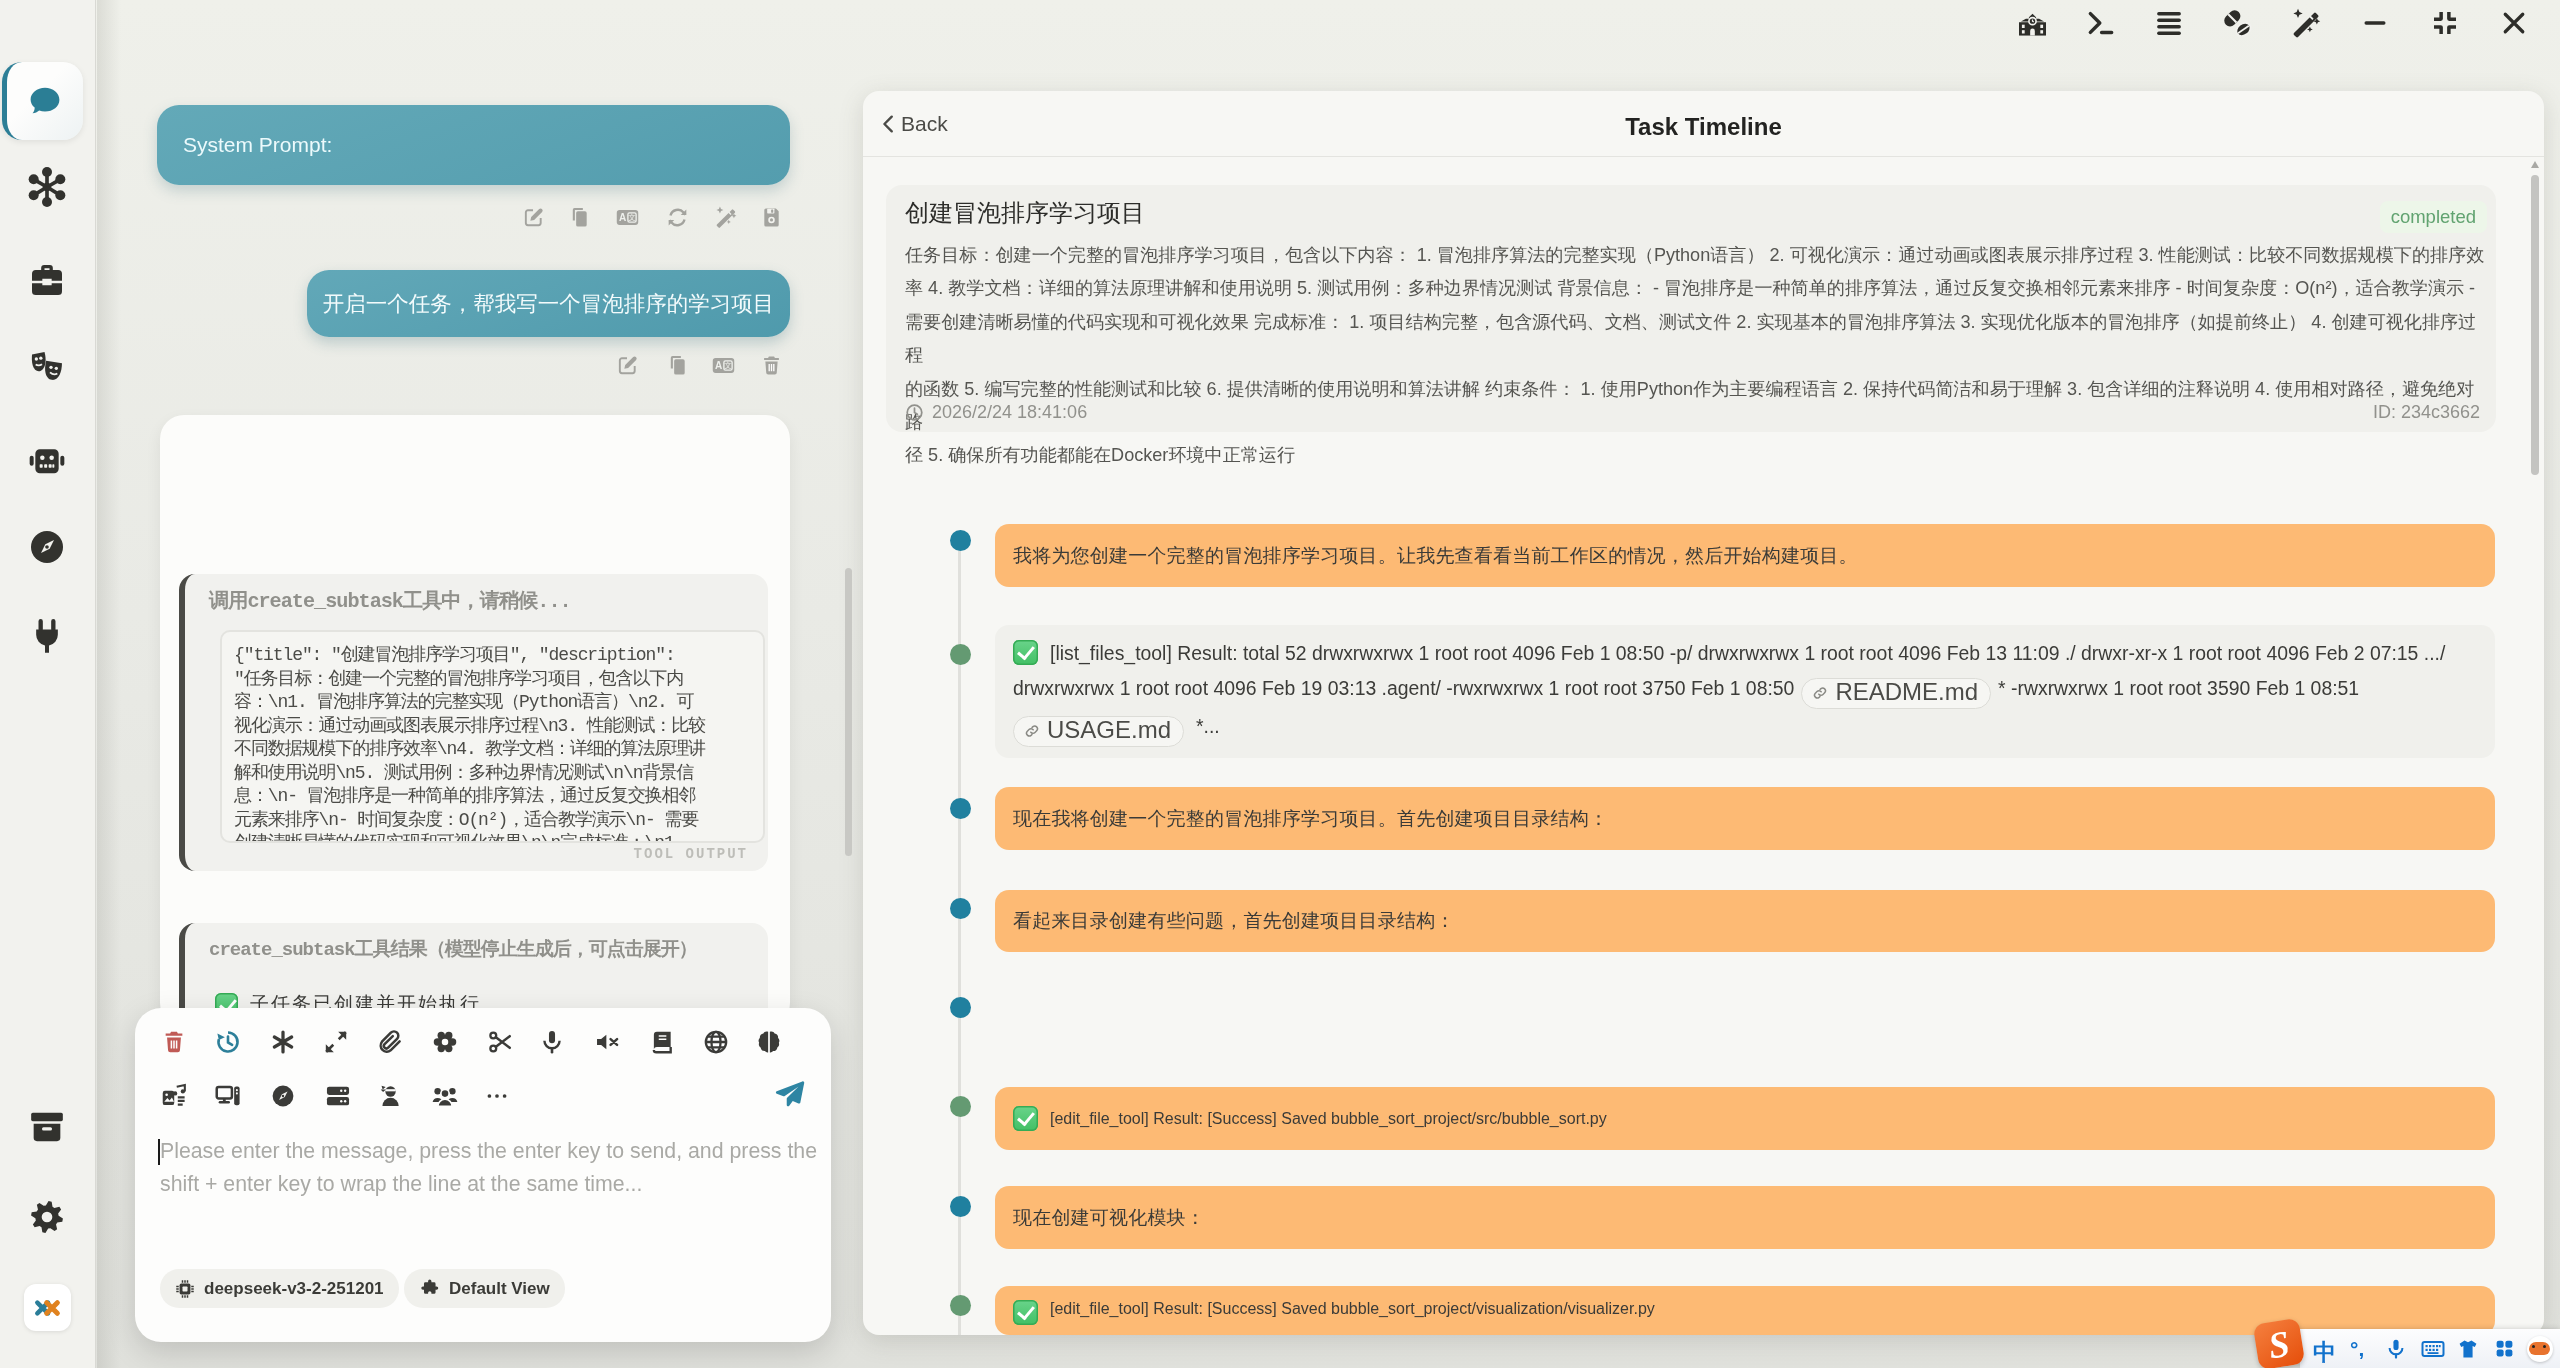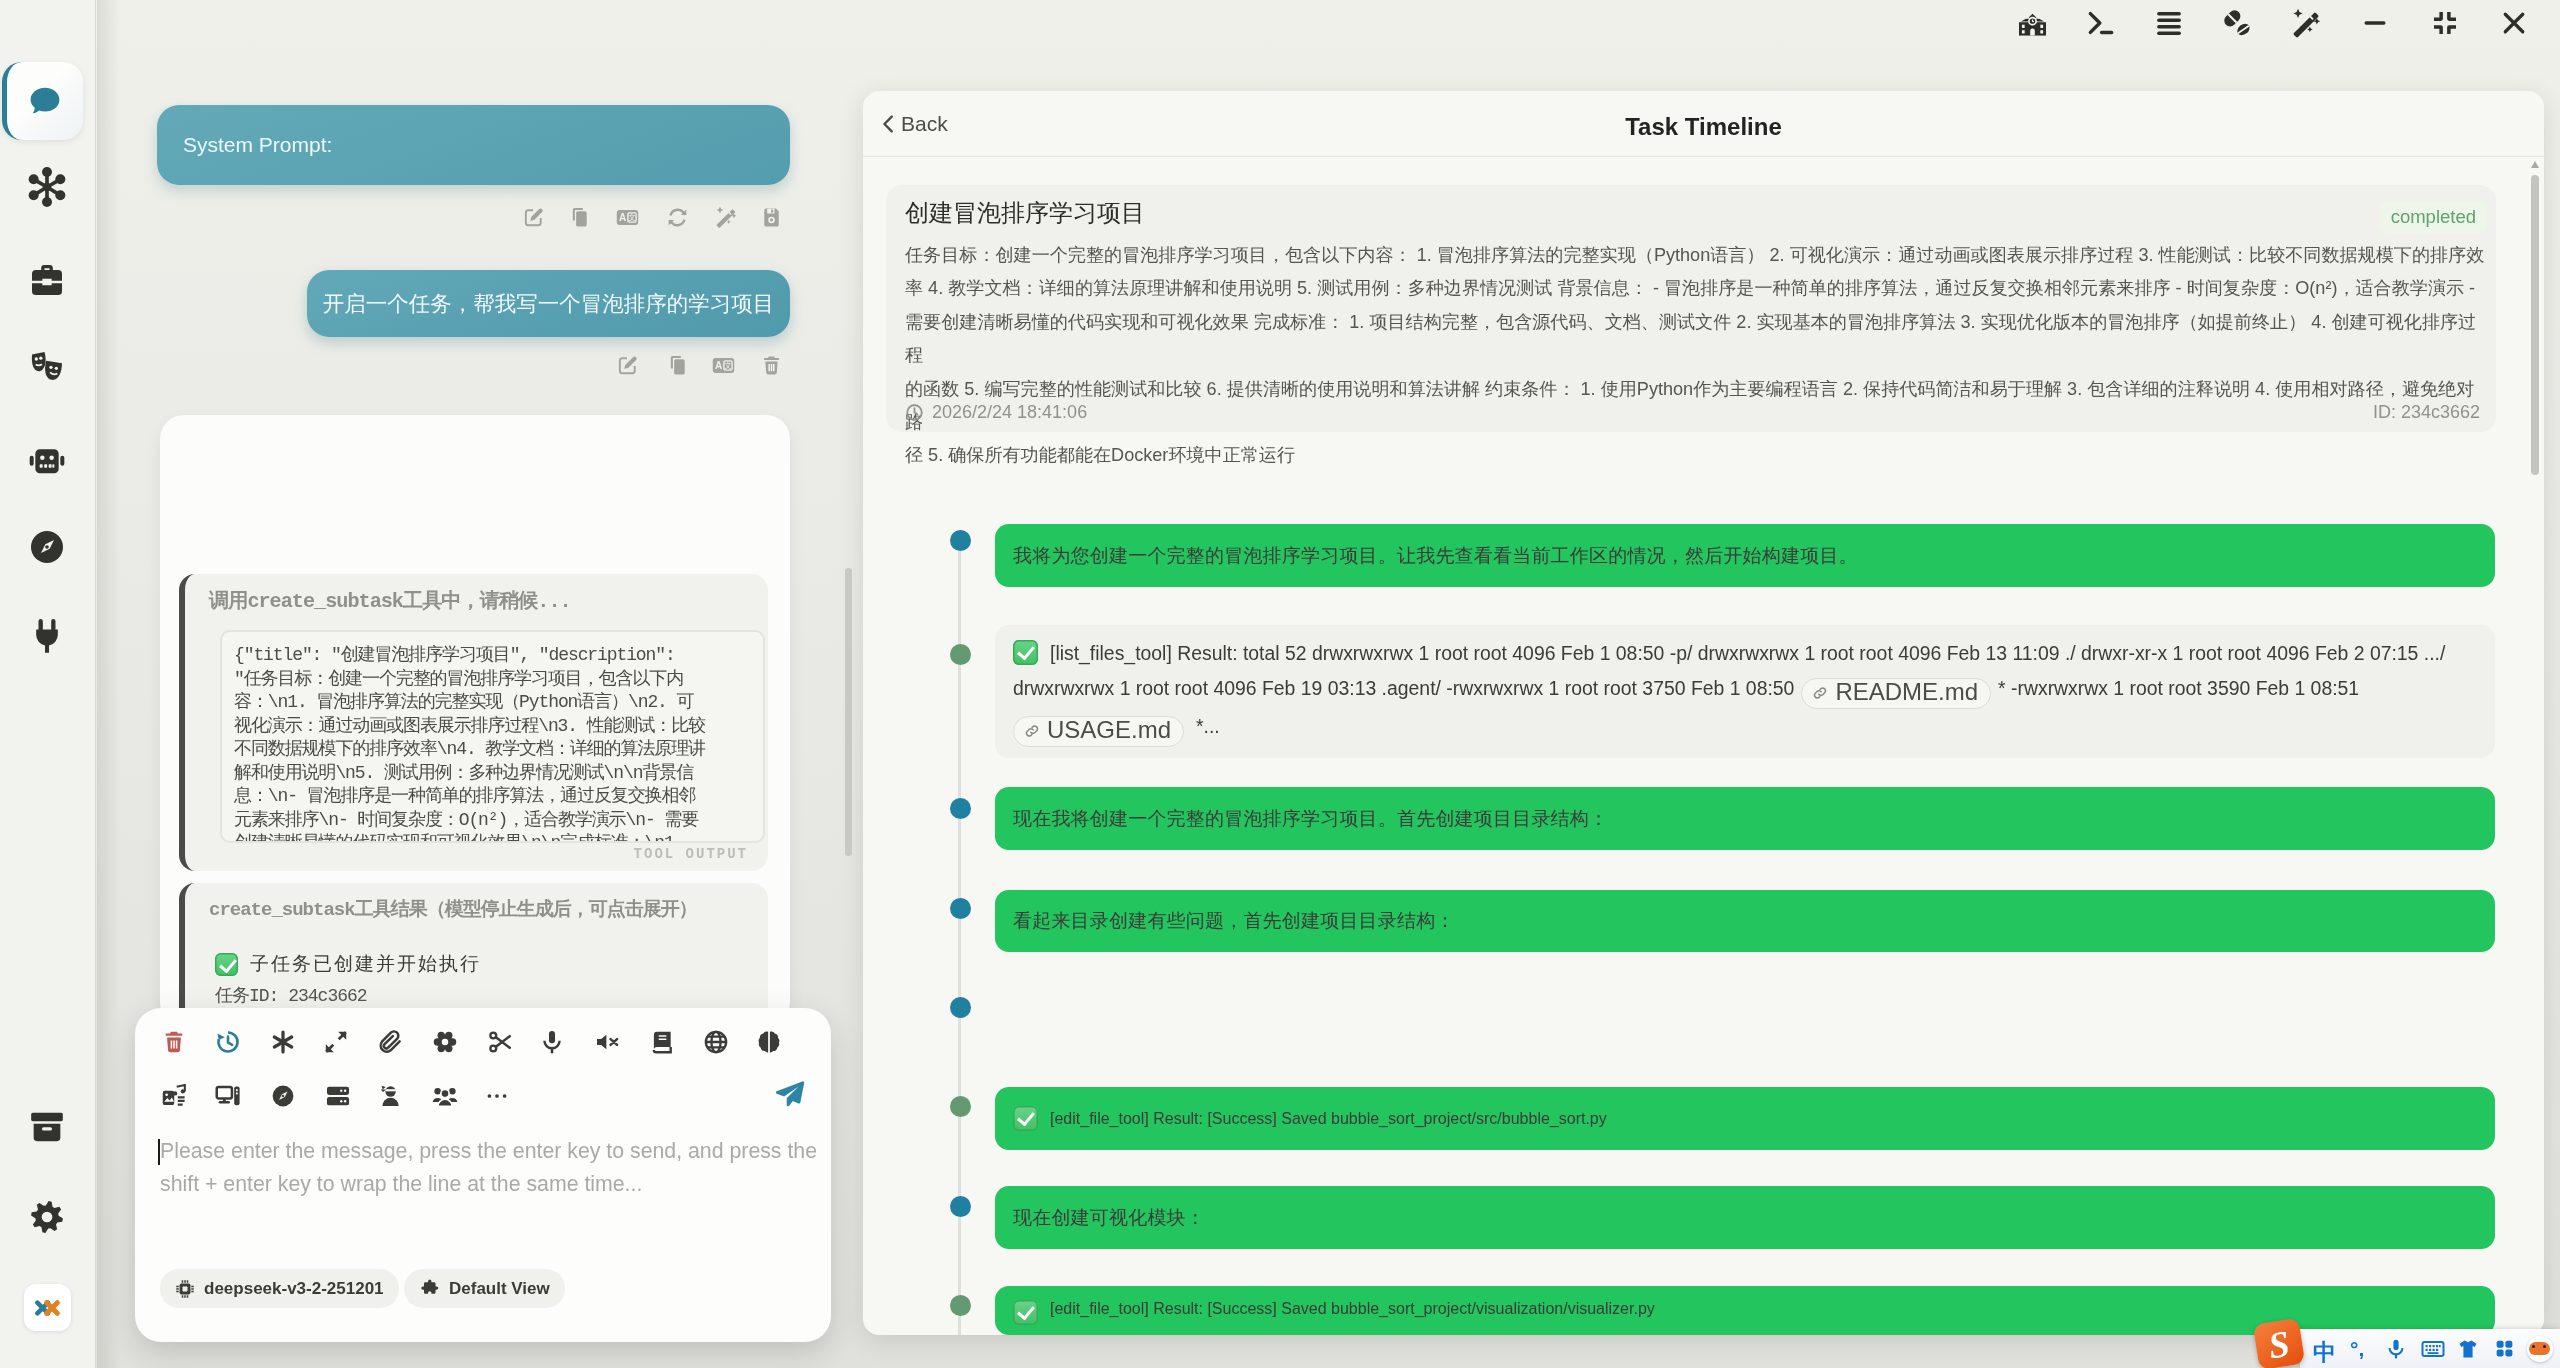--- a/index.html
+++ b/index.html
@@ -30,21 +30,21 @@
   .task-title { position:absolute; left:19px; top:12px; font-size:24px; font-weight:normal; color:#2d2d2a; }
   .badge { position:absolute; right:9px; top:16px; height:32px; background:#edf6e9; color:#61a370; border-radius:8px; font-size:18.5px; padding:0 11px; display:flex; align-items:center; }
   .task-desc { position:absolute; left:19px; top:54px; width:1582px; font-size:18.1px; line-height:33.4px; color:#555551; }
   .task-foot { position:absolute; left:19px; right:16px; top:217px; display:flex; justify-content:space-between; align-items:center; font-size:18px; color:#91918c; }
   .eh-wrap { position:absolute; left:20px; top:376px; right:47px; display:flex; align-items:center; gap:14px; }
   .eh-line { height:1px; background:#e1e1dd; }
   .eh-title { font-size:20.5px; font-weight:bold; color:#2c2c29; white-space:nowrap; }
   .tl-line { position:absolute; left:95px; top:449px; width:3px; height:795px; background:#e0e0dc; }
   .dot { position:absolute; left:86.5px; width:21px; height:21px; border-radius:50%; }
   .dot.teal { background:#20809f; } .dot.green { background:#649a72; }
-  .tl-card { position:absolute; left:132px; width:1500px; background:#22c55e; border-radius:14px; color:#3b3b38; display:flex; align-items:center; padding:0 18px; white-space:nowrap; overflow:hidden;text-align:center; }
+  .tl-card { position:absolute; left:132px; width:1500px; background:#fdba74; border-radius:14px; color:#3b3b38; display:flex; align-items:center; padding:0 18px; white-space:nowrap; overflow:hidden;text-align:center; }
   .cjk { font-size:19px; letter-spacing:0.2px; } .lat { font-size:16px; }
   .tl-big { position:absolute; left:132px; width:1500px; background:#f0f0ec; border-radius:14px; color:#3b3b38; font-size:19.4px; line-height:34.5px; padding:11px 18px 0 18px; white-space:nowrap; overflow:hidden; }
   .fchip { display:inline-flex; align-items:center; gap:7px; background:#f6f6f3; border:1.5px solid #dcdcd7; border-radius:16px; padding:0px 12px 1px 10px; font-size:24px; color:#4b4b47; margin:0 7px; vertical-align:-6px; height:31px; }
   .check { display:inline-block; width:25px; height:25px; background:linear-gradient(180deg,#6ad48b,#41bf64); border-radius:6px; position:relative; vertical-align:-5px; margin-right:12px; box-shadow:inset 0 0 0 1.5px #35ab55; }
   .check:after { content:""; position:absolute; left:8px; top:3px; width:7px; height:13px; border:solid #fff; border-width:0 3.5px 3.5px 0; transform:rotate(40deg); }
   .pscroll { position:absolute; left:1668px; top:84px; width:8px; height:300px; border-radius:4px; background:#c4c4c1; }
   .sogou { position:absolute; left:2300px; top:1329px; width:260px; height:39px; background:linear-gradient(180deg,#fdfdfe,#eef1f6); box-shadow:0 0 6px rgba(0,0,0,0.18); }
   .slogo { position:absolute; left:2256px; top:1321px; width:46px; height:46px; background:linear-gradient(150deg,#f5803f,#e54e0a); border-radius:11px; transform:rotate(-9deg); box-shadow:0 2px 5px rgba(0,0,0,0.25); display:flex; align-items:center; justify-content:center; color:#fff; font-size:37px; font-weight:bold; font-style:italic; font-family:"Liberation Serif",serif; }
 </style></head><body>
 <div class="sidebar"></div>
@@ -345,21 +345,21 @@
         <path d="M9.6 10.5v7.5M12 10.5v7.5M14.4 10.5v7.5"></path>
       </g>
     </svg>
   </div>
 <div class="ai-card">
     <div class="tool-card" style="top:159px;height:297px;">
       <div class="tool-title">调用create_subtask工具中，请稍候...</div>
       <div class="tool-inner">{"title": "创建冒泡排序学习项目", "description":<br>"任务目标：创建一个完整的冒泡排序学习项目，包含以下内<br>容：\n1. 冒泡排序算法的完整实现（Python语言）\n2. 可<br>视化演示：通过动画或图表展示排序过程\n3. 性能测试：比较<br>不同数据规模下的排序效率\n4. 教学文档：详细的算法原理讲<br>解和使用说明\n5. 测试用例：多种边界情况测试\n\n背景信<br>息：\n- 冒泡排序是一种简单的排序算法，通过反复交换相邻<br>元素来排序\n- 时间复杂度：O(n²)，适合教学演示\n- 需要<br>创建清晰易懂的代码实现和可视化效果\n\n完成标准：\n1.<br>项目结构完整</div>
       <div class="tool-out">TOOL OUTPUT</div>
     </div>
-    <div class="tool-card" style="top:468px;height:150px;">
+    <div class="tool-card" style="top:508px;height:150px;">
       <div class="tool-title" style="font-size:19px">create_subtask工具结果（模型停止生成后，可点击展开）</div>
       <div class="abs" style="left:30px;top:68px;font-size:19px;color:#3b3b38;"><span class="check" style="width:23px;height:23px;vertical-align:-6px;"></span><span style="letter-spacing:2px">子任务已创建并开始执行</span></div>
       <div class="abs" style="left:30px;top:100px;font-family:'Liberation Mono',monospace;font-size:18px;letter-spacing:-1px;color:#55554f;">任务ID: 234c3662</div>
     </div>
   </div>
 <div class="chat-scroll"></div>
 <div class="input-card"></div>
 <div class="abs" style="left:161px;top:1029px;width:26px;height:26px;color:#c05a55;">
     <svg viewBox="0 0 24 24" width="26" height="26">
       <path d="M9.3 2.5h5.4l.9 1.7h4.1v2H4.3v-2h4.1z" fill="currentColor"></path>

